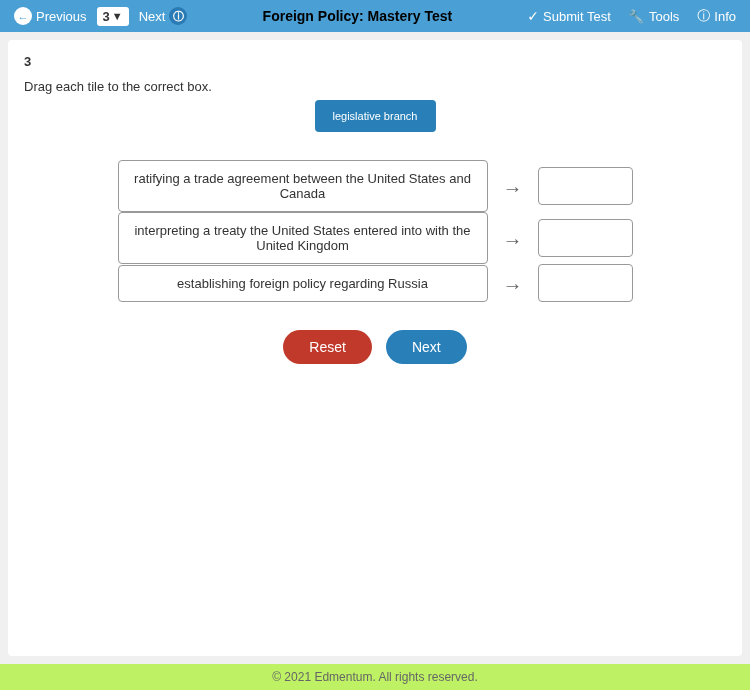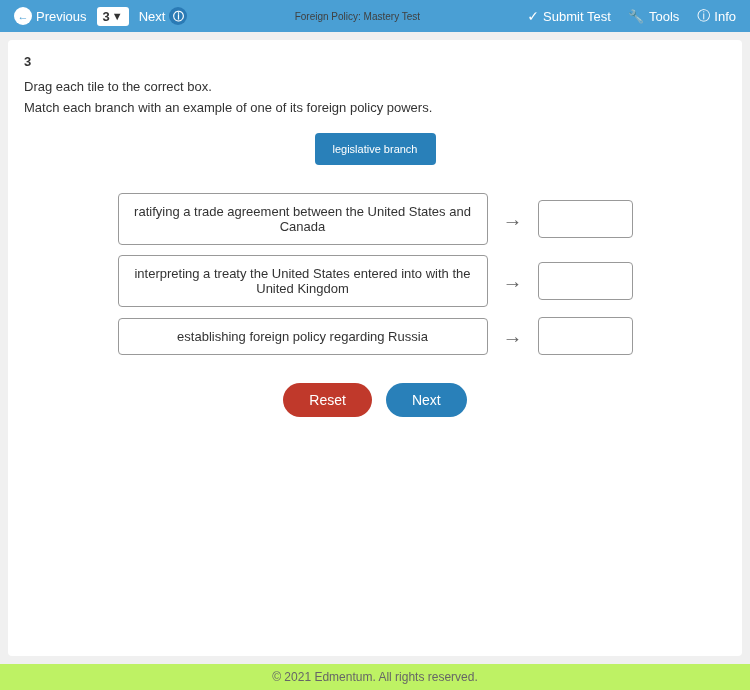--- a/index.html
+++ b/index.html
@@ -55,23 +55,23 @@
       background: white;
       color: #333;
       border-radius: 3px;
       padding: 2px 6px;
       font-size: 13px;
       font-weight: bold;
     }
     .page-title {
       flex: 1;
       text-align: center;
-      color: #404040;
-      font-size: 10px;
-      font-weight: normal;
+      color: #000000;
+      font-size: 14px;
+      font-weight: bold;
     }
     .right-nav {
       display: flex;
       align-items: center;
       gap: 6px;
     }
     .right-btn {
       display: flex;
       align-items: center;
       gap: 4px;
@@ -130,21 +130,21 @@
       padding: 10px 18px;
       font-size: 11px;
       cursor: grab;
       font-weight: normal;
     }
 
     
     .match-area {
       display: flex;
       flex-direction: column;
-      gap: 10px;
+      gap: 0;
       align-items: center;
     }
 
     .match-row {
       display: flex;
       align-items: center;
       gap: 10px;
     }
 
     .match-label {
@@ -248,21 +248,20 @@
     <button class="right-btn">
       <span style="font-size:13px;">ⓘ</span>
       <span>Info</span>
     </button>
   </div>
 </div>
 
 <div class="main">
   <div class="question-num">3</div>
   <div class="instructions">Drag each tile to the correct box.</div>
-  <div class="sub-instructions">Match each branch with an example of one of its foreign policy powers.</div>
 
   <div class="tiles-row">
     <button class="tile-btn" draggable="true">legislative branch</button>
   </div>
 
   <div class="match-area">
     <div class="match-row">
       <div class="match-label">ratifying a trade agreement between the United States and Canada</div>
       <div class="arrow">→</div>
       <div class="drop-box"></div>

